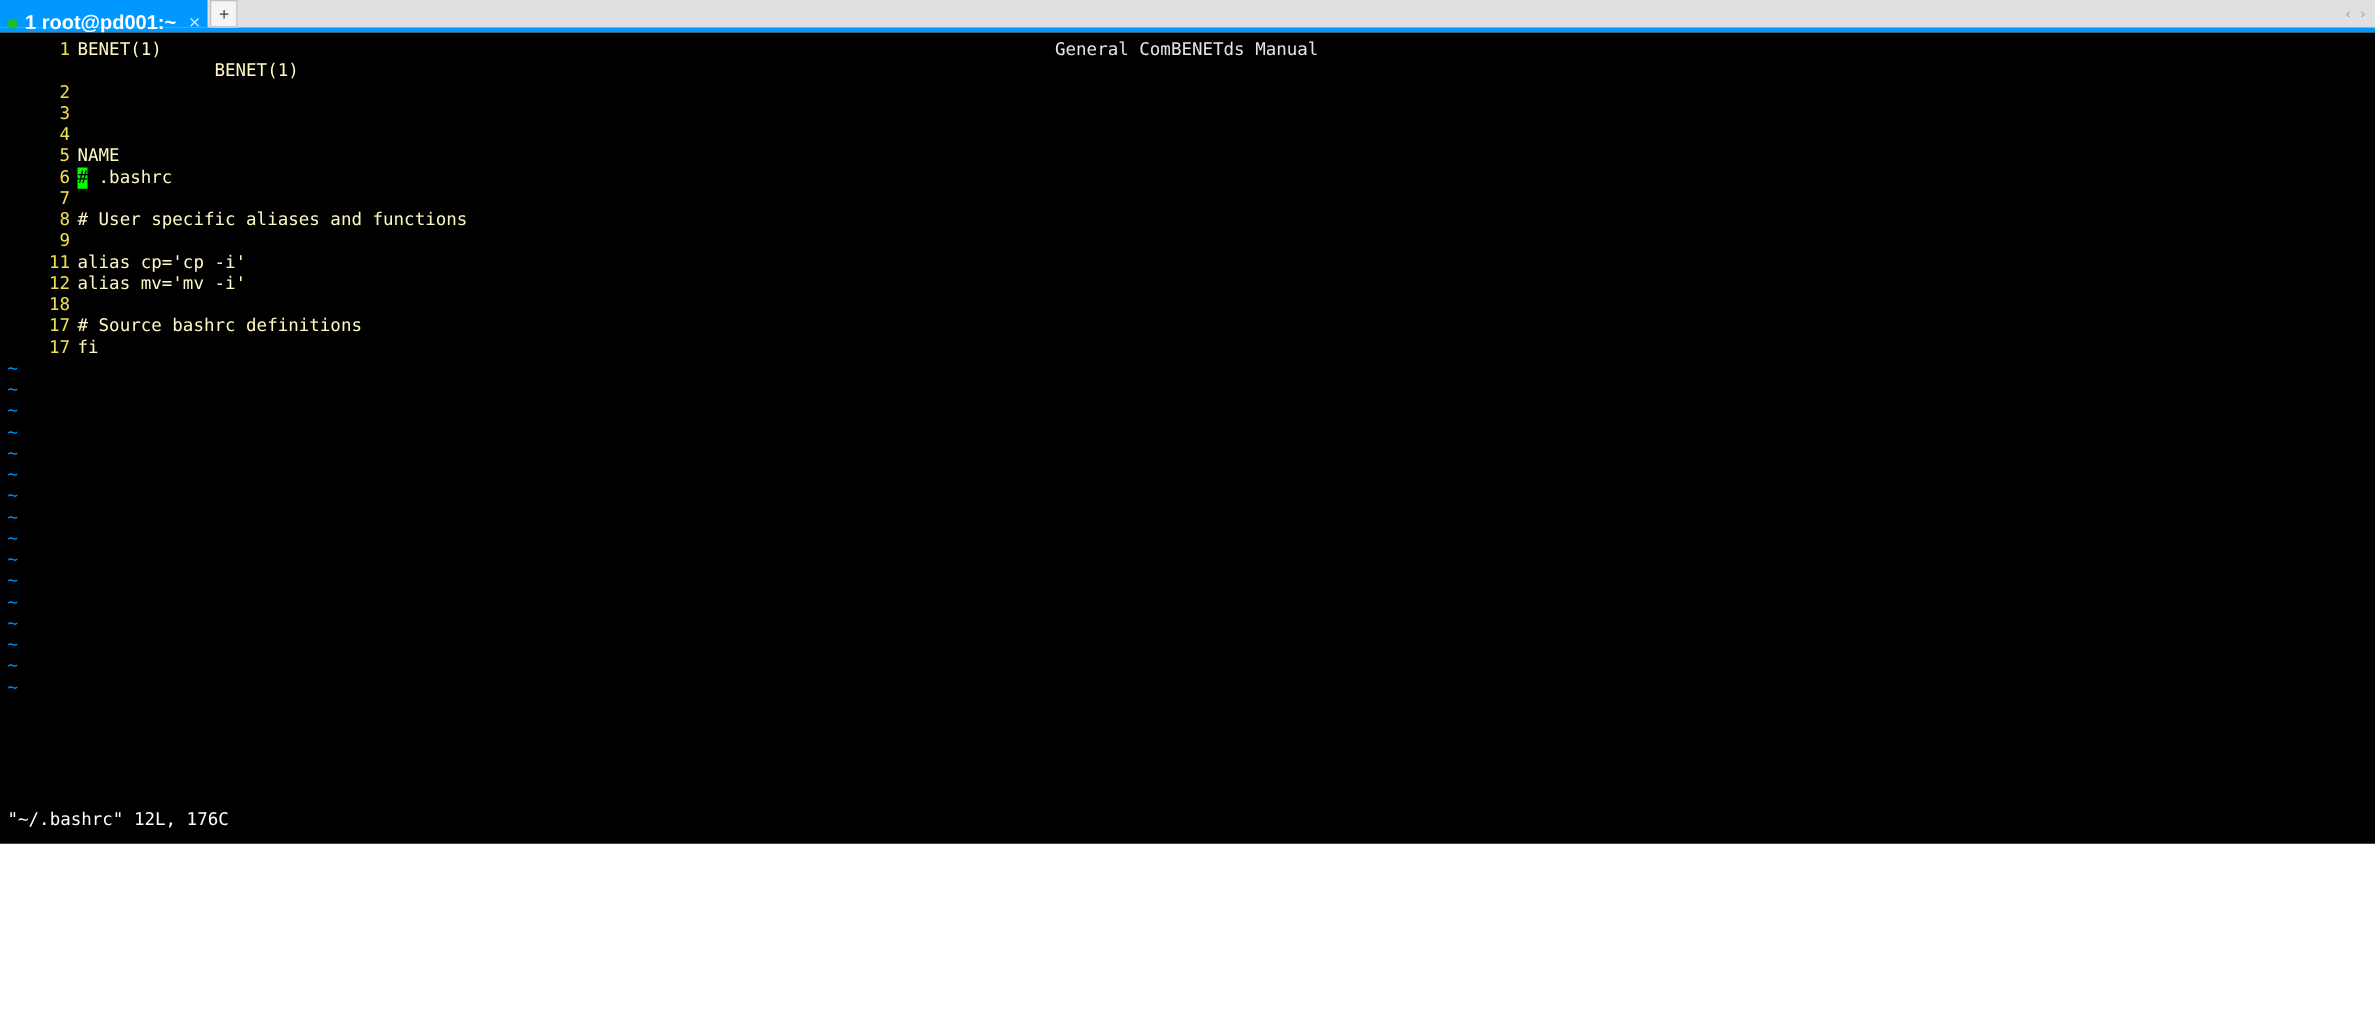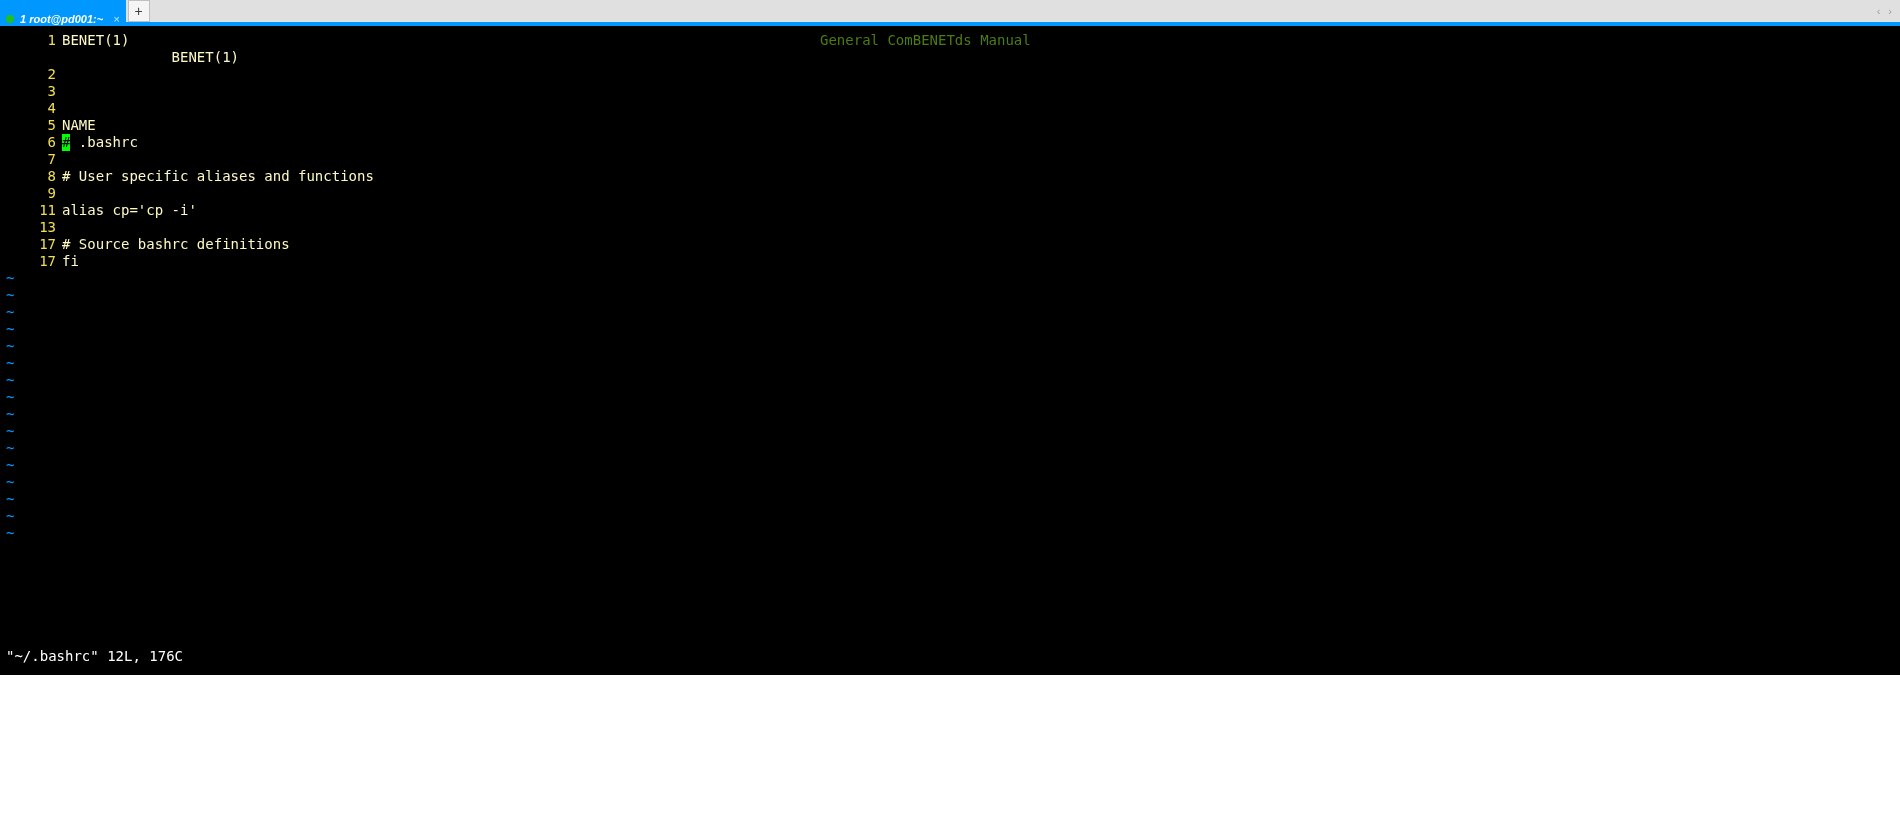--- a/index.html
+++ b/index.html
@@ -16,26 +16,25 @@
     border-bottom: 4px solid #0098ff;
     display: flex;
     align-items: stretch;
   }
   .tab {
     display: flex;
     align-items: center;
     background: #0098ff;
     color: #ffffff;
     font-family: sans-serif;
-    font-size: 11px;
+    font-size: 16px;
     padding: 15px 6px 0 6px;
     font-weight: bold;
     gap: 6px;
     height: 22px;
-    font-style: italic;
   }
   .tab .dot {
     width: 8px; height: 8px; border-radius: 4px;
     background: #20c020;
     display: inline-block;
   }
   .tab .close {
     color: #c0e8ff;
     font-weight: normal;
     padding-left: 4px;
@@ -84,22 +83,22 @@
     color: #f0e050;
     padding-right: 6px;
     flex-shrink: 0;
   }
   .code {
     color: #fef9c3;
     flex-shrink: 0;
   }
   .header-center {
     position: absolute;
-    left: 820px;
-    color: #4d7c0f;
+    left: 844px;
+    color: #e5e5e5;
   }
   .cursor {
     background: #00ff00;
     color: #000000;
   }
   .tilde {
     color: #0098ff;
     padding-left: 6px;
   }
   .statusline {
@@ -154,21 +153,22 @@
   <div id="lines-container">
       <div class="row"><span class="gutter">2</span><span class="code"></span></div>
       <div class="row"><span class="gutter">3</span><span class="code"></span></div>
       <div class="row"><span class="gutter">4</span><span class="code"></span></div>
       <div class="row"><span class="gutter">5</span><span class="code">NAME</span></div>
       <div class="row"><span class="gutter">6</span><span class="cursor">#</span><span class="code"> .bashrc</span></div>
       <div class="row"><span class="gutter">7</span><span class="code"></span></div>
       <div class="row"><span class="gutter">8</span><span class="code"># User specific aliases and functions</span></div>
       <div class="row"><span class="gutter">9</span><span class="code"></span></div>
       <div class="row"><span class="gutter">11</span><span class="code">alias cp='cp -i'</span></div>
-      <div class="row"><span class="gutter">13</span><span class="code"></span></div>
+      <div class="row"><span class="gutter">12</span><span class="code">alias mv='mv -i'</span></div>
+      <div class="row"><span class="gutter">18</span><span class="code"></span></div>
       <div class="row"><span class="gutter">17</span><span class="code"># Source bashrc definitions</span></div>
       <div class="row"><span class="gutter">17</span><span class="code">fi</span></div>
     </div>
 
   <div id="tildes-container">
       <div class="row"><span class="tilde">~</span></div>
       <div class="row"><span class="tilde">~</span></div>
       <div class="row"><span class="tilde">~</span></div>
       <div class="row"><span class="tilde">~</span></div>
       <div class="row"><span class="tilde">~</span></div>

